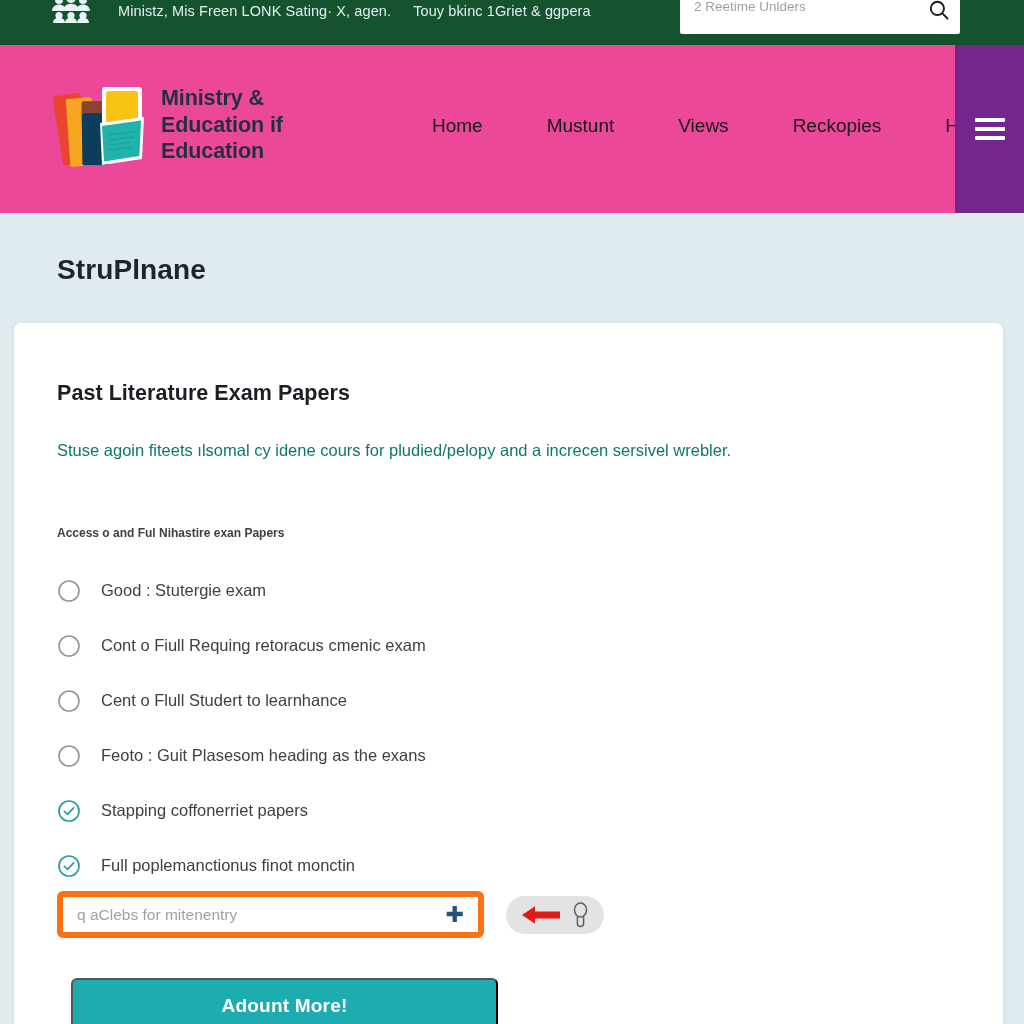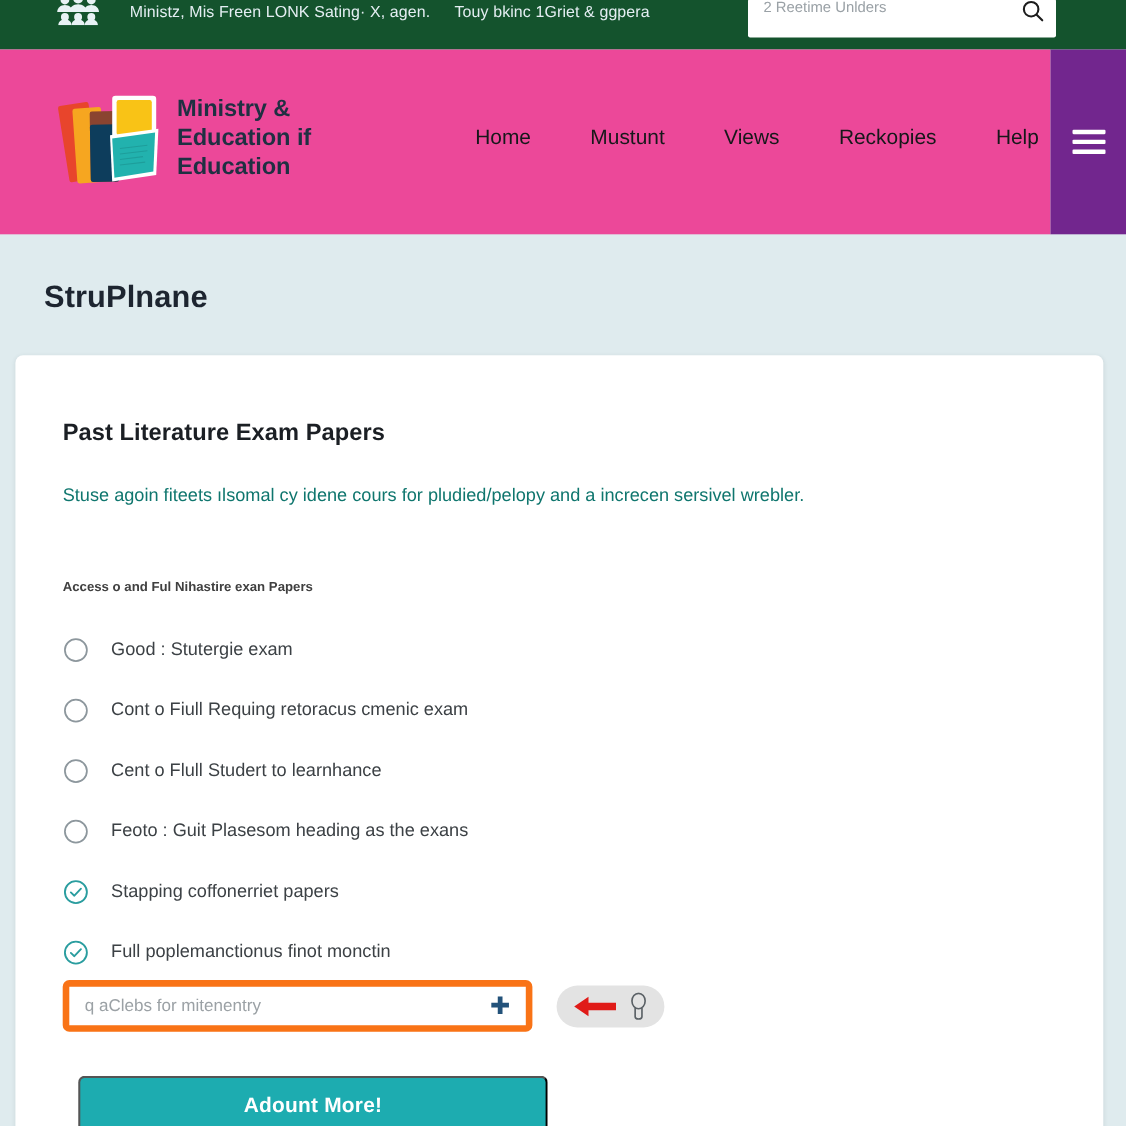--- a/index.html
+++ b/index.html
@@ -57,40 +57,40 @@
     display: flex; align-items: center; gap: 13px;
   }
   .logo-mark { width: 96px; height: 96px; position: relative; }
   .logo-mark svg { width: 96px; height: 96px; display: block; }
   .logo-text {
     font-size: 21.5px; line-height: 1.24; font-weight: 700;
     color: #1f3042; letter-spacing: -.1px; white-space: pre-line;
   }
   .nav {
     position: absolute; left: 432px; top: 70px;
-    display: flex; gap: 2px; align-items: center;
+    display: flex; gap: 12px; align-items: center;
   }
   .nav-item {
     font-size: 19px; color: #16181a; padding: 0 26px;
     cursor: pointer; white-space: nowrap;
   }
   .nav-item:first-child { padding-left: 0; }
 
   .burger-panel {
     position: absolute; top: 45px; left: 955px; width: 69px; height: 168px;
     background: #72268e; display: flex; align-items: center; justify-content: center;
     cursor: pointer;
   }
   .burger { width: 30px; height: 22px; display: flex; flex-direction: column;
             justify-content: space-between; }
   .burger span { display: block; height: 4px; background: #ffffff; border-radius: 1px; }
 
   
   .page-title {
-    position: absolute; left: 40px; top: 254px;
+    position: absolute; left: 57px; top: 254px;
     font-size: 28px; color: #1d2530; letter-spacing: .1px;
   }
   .card {
     position: absolute; left: 14px; top: 323px;
     width: 989px; height: 720px;
     background: #ffffff; border-radius: 7px;
     box-shadow: 0 1px 4px rgba(40,60,70,.10);
   }
   .card-h2 {
     position: absolute; left: 43px; top: 58px;

